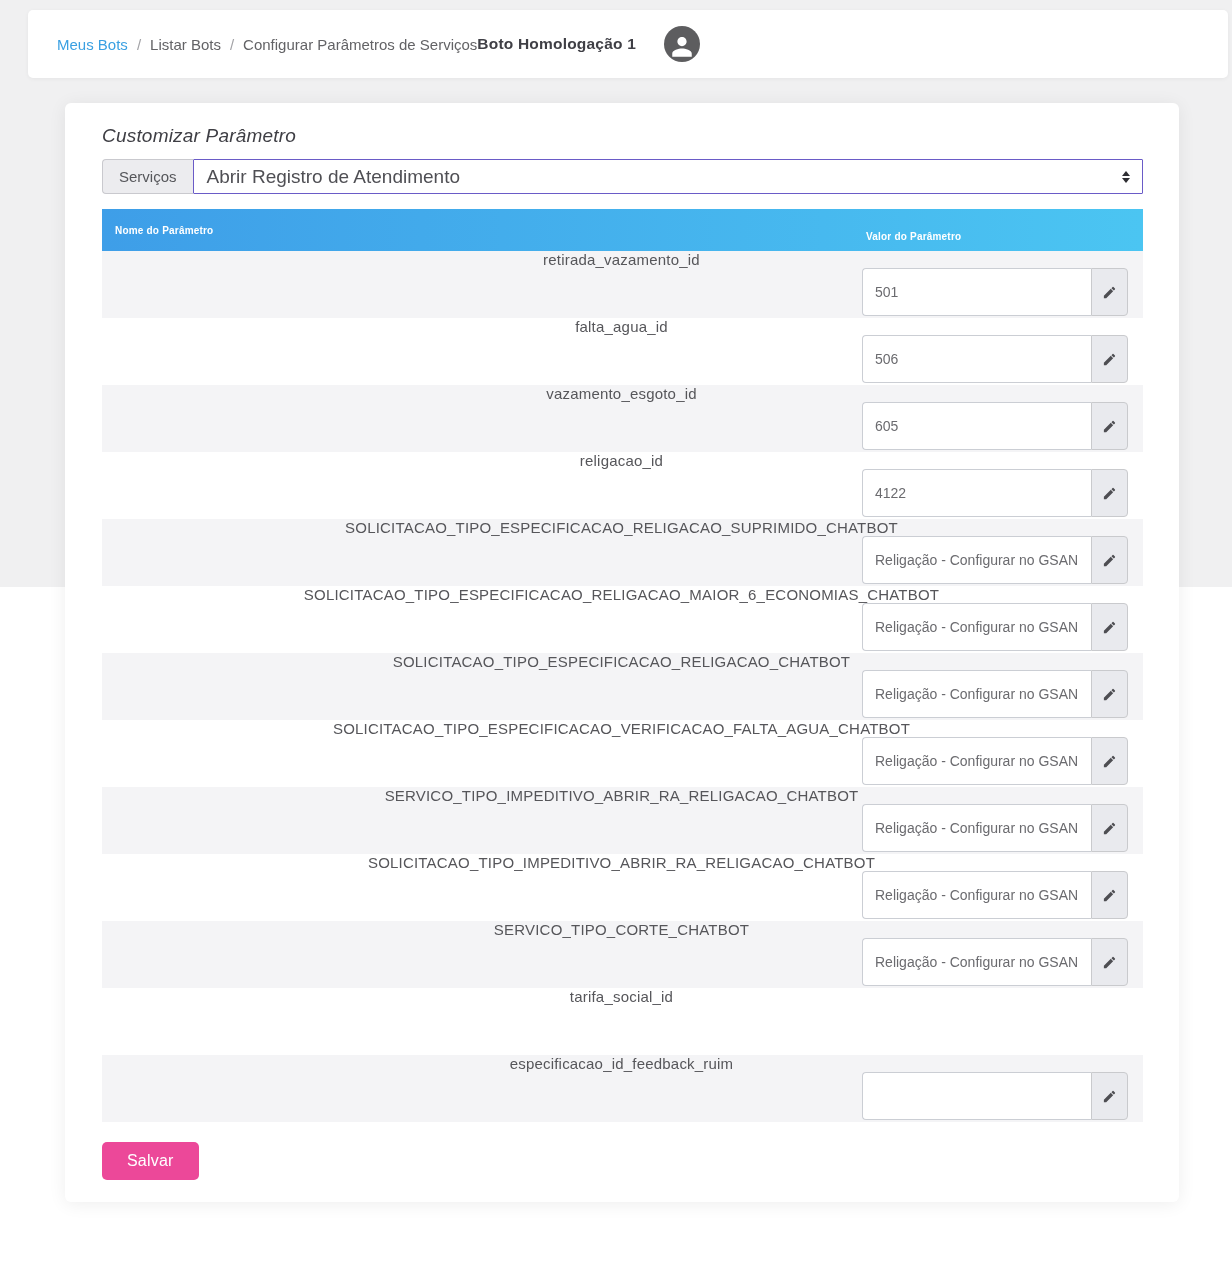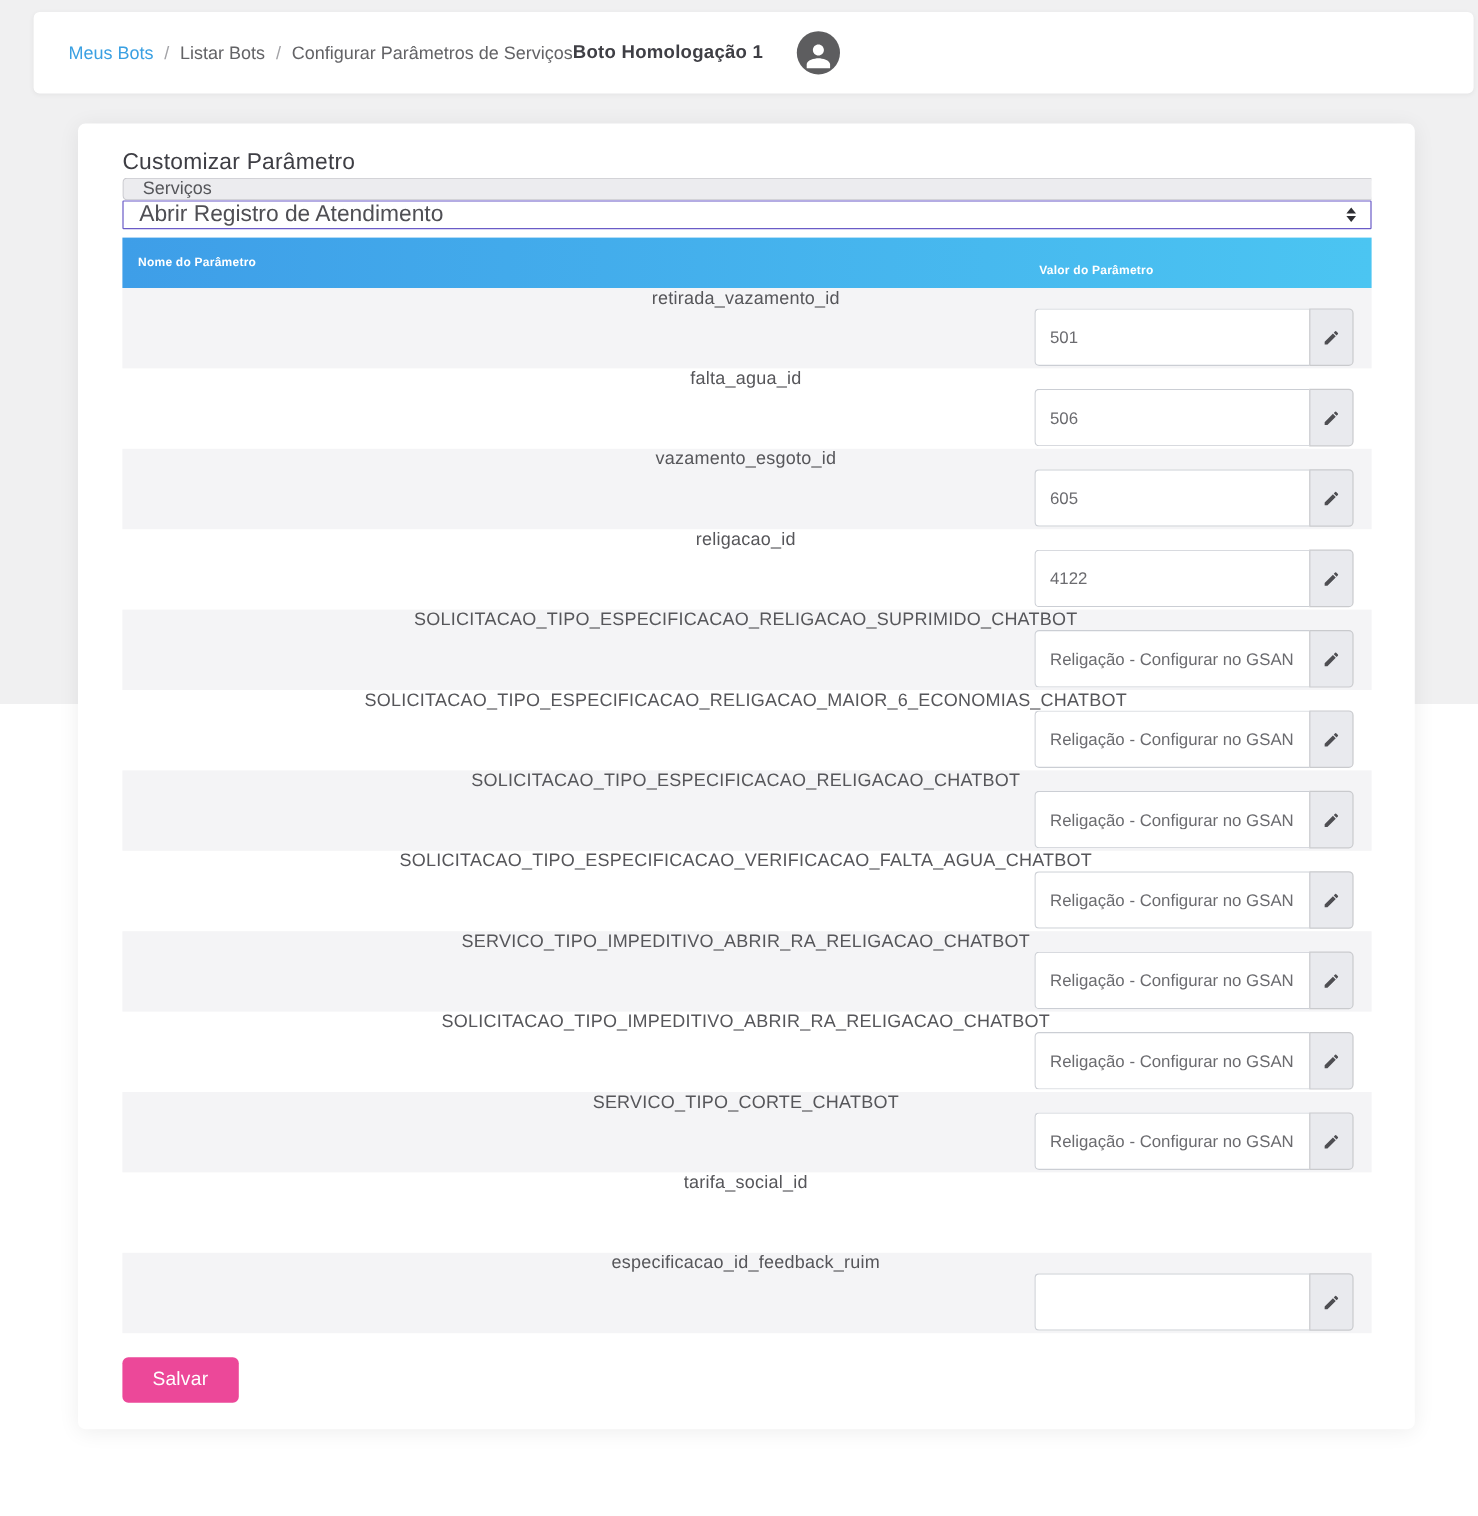--- a/index.html
+++ b/index.html
@@ -29,24 +29,24 @@
     display:flex; align-items:center; justify-content:center; overflow:hidden; cursor:pointer;
   }
   .avatar svg { width:26px; height:26px; fill:#ffffff; margin-top:3px; }
 
   
   .card {
     position:absolute; left:65px; top:103px; width:1114px;
     background:#fff; border-radius:6px; box-shadow:0 2px 18px rgba(0,0,0,.07);
     padding:22px 36px 22px 37px;
   }
-  .card h1 { font-size:19px; font-weight:500; color:#3e3e44; margin-bottom:1px; letter-spacing:.2px; }
-
-  
-  .select-group { display:flex; width:100%; height:35px; margin-bottom:15px;flex-direction:column; }
+  .card h1 { font-size:19px; font-weight:500; color:#3e3e44; margin-bottom:12px; letter-spacing:.2px;font-style:italic; }
+
+  
+  .select-group { display:flex; width:100%; height:35px; margin-bottom:15px; }
   .select-label {
     display:flex; align-items:center; padding:0 16px;
     background:#ececef; border:1px solid #c9c9ce; border-right:none;
     border-radius:4px 0 0 4px; color:#55565a; font-size:15px; white-space:nowrap;
   }
   .select {
     flex:1; display:flex; align-items:center; justify-content:space-between;
     background:#fff; border:1.5px solid #6a5bc7; border-radius:1px;
     padding:0 12px 0 13px; font-size:19px; color:#4f4f54; cursor:pointer;
   }

